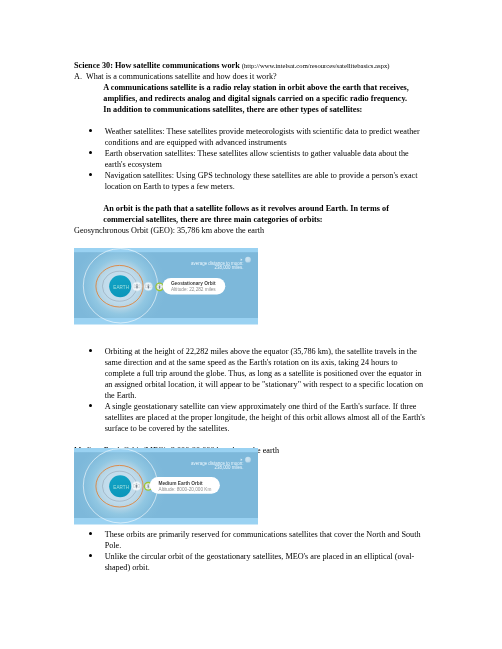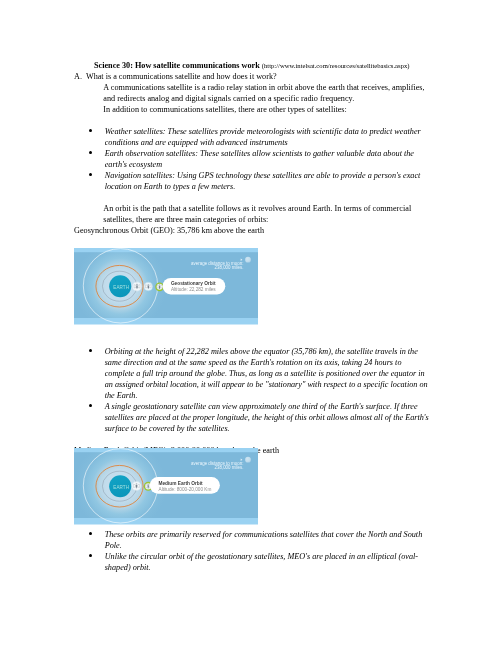--- a/index.html
+++ b/index.html
@@ -4,25 +4,25 @@
 <style>
   html,body{margin:0;padding:0;background:#ffffff;}
   body{width:502px;height:649px;overflow:hidden;
        font-family:"Liberation Serif",serif;color:#000;}
   .page{position:relative;width:502px;height:649px;background:#fff;}
   .doc{position:absolute;left:74px;width:355px;font-size:8.2px;line-height:11.02px;}
   #doc1{top:60px;}
   #doc2{top:346px;}
   #doc3{top:529px;}
   .ln{white-space:pre;}
-  .title{font-weight:bold;margin-left:20px;}
+  .title{font-weight:bold;}
   .url{font-weight:normal;font-size:6.65px;}
-  .i2{padding-left:29.3px;}
+  .i2{padding-left:29.3px;font-weight:bold;}
   .blank{height:11.02px;}
-  .bl{position:relative;padding-left:30.7px;font-style:italic;}
+  .bl{position:relative;padding-left:30.7px;}
   .bl .bullet{position:absolute;left:14.6px;top:3.1px;width:3px;height:3.1px;border-radius:50%;background:#000;}
   .fig{position:absolute;left:74px;width:184px;height:76.5px;}
   svg text{font-family:"Liberation Sans",sans-serif;}
   .earthlbl{font-size:4.55px;fill:#9fe0de;letter-spacing:0.1px;}
   .moonnote{font-size:4.45px;fill:#eaf5fc;}
   .cotitle{font-size:4.75px;fill:#3d3d3d;font-weight:bold;}
   .cosub{font-size:4.7px;fill:#8e8e8e;}
 </style>
 </head>
 <body>

